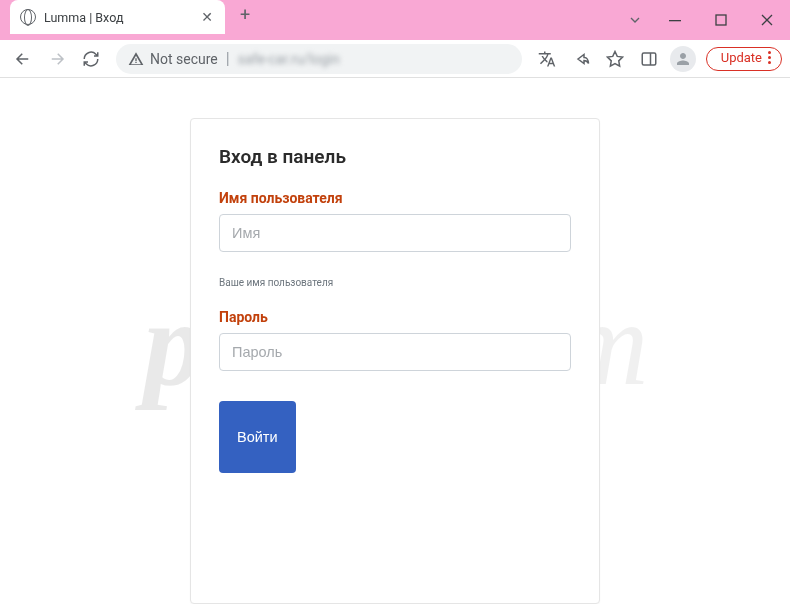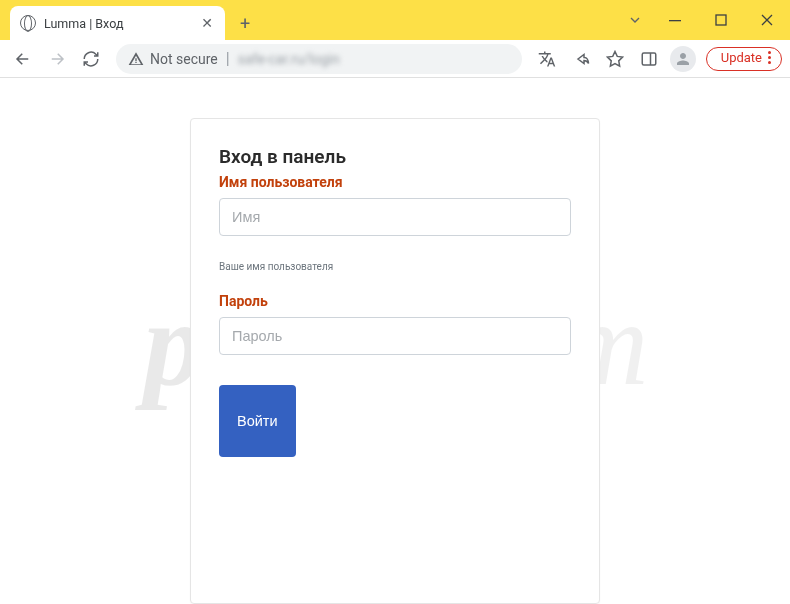--- a/index.html
+++ b/index.html
@@ -1,19 +1,19 @@
 <!DOCTYPE html>
 <html><head>
 <meta charset="utf-8">
 <style>
 * { margin: 0; padding: 0; box-sizing: border-box; }
 body { font-family: -apple-system, BlinkMacSystemFont, "Segoe UI", Roboto, Arial, sans-serif; background: #fff; width: 790px; height: 604px; overflow: hidden; position: relative; }
 
 
-.titlebar { height: 40px; background: #fde047; display: flex; align-items: flex-end; padding-left: 10px; }
+.titlebar { height: 40px; background: #f9a8d4; display: flex; padding-left: 10px; }
 .tab { background: #fff; height: 34px; border-radius: 8px 8px 0 0; display: flex; align-items: center; padding: 0 10px; width: 215px; gap: 8px; }
 .tab-favicon { width: 16px; height: 16px; border: 1.5px solid #5f6368; border-radius: 50%; flex-shrink: 0; position: relative; }
 .tab-favicon::before { content: ""; position: absolute; left: 3px; top: -1.5px; bottom: -1.5px; width: 6px; border: 1.5px solid #5f6368; border-radius: 50%; }
 .tab-title { font-size: 12.5px; color: #3c4043; flex: 1; white-space: nowrap; overflow: hidden; text-overflow: ellipsis; }
 .tab-close { width: 16px; height: 16px; display: flex; align-items: center; justify-content: center; color: #5f6368; font-size: 14px; cursor: pointer; }
 .newtab { width: 28px; height: 28px; display: flex; align-items: center; justify-content: center; color: #5f6368; font-size: 18px; margin-left: 6px; margin-bottom: 3px; cursor: pointer; }
 .win-controls { margin-left: auto; display: flex; align-items: center; height: 100%; }
 .win-btn { width: 46px; height: 100%; display: flex; align-items: center; justify-content: center; color: #3c4043; cursor: pointer; }
 .win-btn svg { width: 14px; height: 14px; }
 .chev { width: 34px; height: 100%; display: flex; align-items: center; justify-content: center; color: #5f6368; }
@@ -31,21 +31,21 @@
 .tool-icon svg { width: 18px; height: 18px; }
 .avatar { width: 26px; height: 26px; background: #e8eaed; border-radius: 50%; display: flex; align-items: center; justify-content: center; }
 .avatar svg { width: 18px; height: 18px; fill: #9aa0a6; }
 .update-btn { border: 1px solid #d93025; color: #d93025; font-size: 13px; padding: 2px 10px 5px 14px; border-radius: 16px; display: flex; align-items: center; gap: 6px; cursor: pointer; margin-left: 4px; }
 .update-dots { display: flex; flex-direction: column; gap: 2px; }
 .update-dots span { width: 3px; height: 3px; background: #d93025; border-radius: 50%; }
 
 
 .page { position: relative; width: 100%; height: calc(604px - 78px); display: flex; justify-content: center; padding-top: 40px; background: #fff; }
 .card { width: 410px; background: #fff; border: 1px solid #e5e5e5; border-radius: 4px; padding: 26px 28px 28px; box-shadow: 0 1px 2px rgba(0,0,0,0.03); }
-.card h1 { font-size: 19px; font-weight: 600; color: #2b2b2b; margin-bottom: 6px; }
+.card h1 { font-size: 19px; font-weight: 600; color: #2b2b2b; margin-bottom: 22px; }
 .field-label { font-size: 14px; font-weight: 700; color: #c2410c; margin-bottom: 8px; display: block; }
 .field-input { width: 100%; height: 38px; border: 1px solid #ced4da; border-radius: 4px; padding: 0 12px; font-size: 14.5px; color: #b91c1c; outline: none; }
 .field-input::placeholder { color: #a5a9ad; }
 .hint { font-size: 10px; color: #6c757d; margin-top: 24px; line-height: 1.45; }
 .group { margin-bottom: 18px; }
 .submit-btn { background: #3461c1; color: #fff; border: none; border-radius: 4px; padding: 28px 18px; font-size: 14.5px; cursor: pointer; margin-top: 12px; }
 
 
 .watermark { position: absolute; left: 50%; top: 50%; transform: translate(-50%, -48%); font-family: Georgia, "Times New Roman", serif; font-size: 120px; font-style: italic; color: rgba(0,0,0,0.06); pointer-events: none; white-space: nowrap; letter-spacing: -2px; z-index: 0; }
 .watermark b { color: rgba(0,0,0,0.085); font-weight: 700; font-style: italic; }

